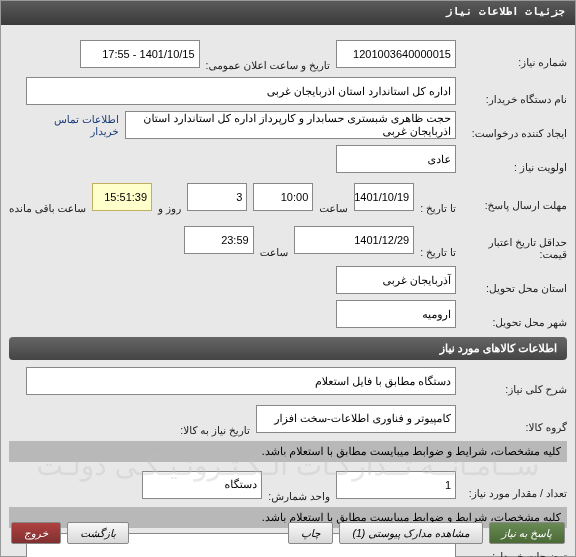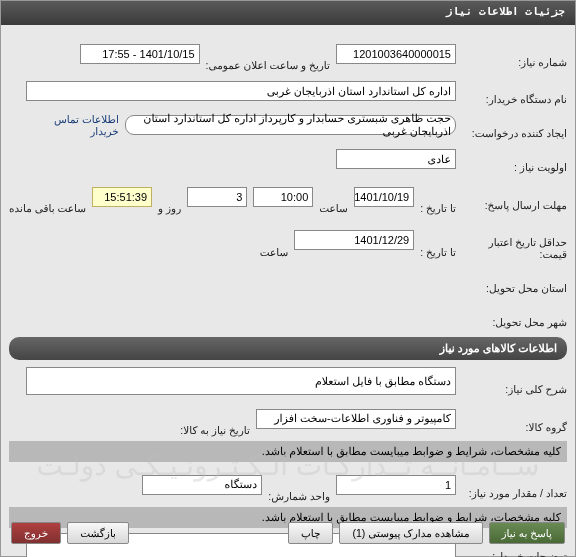--- a/index.html
+++ b/index.html
@@ -1,36 +1,36 @@
 <!DOCTYPE html>
 <html dir="rtl" lang="fa"><head>
 <meta charset="utf-8">
 <style>
 * { margin: 0; padding: 0; box-sizing: border-box; font-family: Tahoma, Arial, sans-serif; font-size: 11px; }
 body { background: #d4d4d4; direction: rtl; }
 .window { width: 576px; height: 557px; margin: 0 auto; background: #e8e8e8; position: relative; border: 1px solid #999; }
 .title-bar { background: linear-gradient(#5a5a5a, #3a3a3a); color: #fff; height: 24px; padding: 4px 10px; font-weight: bold; font-family: Liberation Mono, monospace; }
 .section { padding: 8px; }
-.section-header { background: linear-gradient(#666, #444); color: #fff; padding: 5px 10px; margin: 6px 0 4px 0; font-weight: bold; border-radius: 10px; }
+.section-header { background: linear-gradient(#666, #444); color: #fff; padding: 5px 10px; margin: 6px 0 4px 0; font-weight: bold; border-radius: 4px; }
 .form-row { display: flex; align-items: center; padding: 3px 0; gap: 6px; min-height: 24px; }
 .label { width: 105px; text-align: right; color: #222; flex-shrink: 0; font-size: 10.5px; margin-top: 16px; }
-.field { background: #fff; border: 1px solid #888; padding: 2px 4px; height: 20px; display: inline-flex; align-items: center; min-width: 60px; }
+.field { background: #fff; border: 1px solid #888; padding: 2px 4px; height: 28px; display: inline-flex; align-items: center; min-width: 60px; }
 .field-med { width: 120px; }
-.field-long { width: 280px; border-radius: 9px; }
+.field-long { width: 280px; }
 .field-xlong { width: 430px; }
 .field-short { width: 70px; text-align: right; }
 .field-yellow { background: #ffffcc; border: 1px solid #c0b060; }
 .sub-label { color: #222; font-size: 10.5px; white-space: nowrap; margin-top: 23px; }
 .link-text { color: #1a3d7a; cursor: pointer; font-size: 10.5px; margin-left: 16px; }
 .gray-band { background: #b8b8b8; padding: 4px 6px; margin: 2px 0; }
 .textarea { background: #fff; border: 1px solid #888; width: 430px; height: 42px; padding: 4px; }
 .watermark { position: absolute; top: 50%; left: 50%; transform: translate(-50%, -50%); font-size: 28px; color: #c0c0c0; opacity: 0.35; pointer-events: none; z-index: 0; white-space: nowrap; }
 .content-area { position: relative; }
 .button-bar { position: absolute; bottom: 6px; left: 0; right: 0; padding: 6px 10px; display: flex; gap: 6px; }
-.btn { background: linear-gradient(#f8f8f8, #d8d8d8); border: 1px solid #888; padding: 4px 12px; cursor: pointer; border-radius: 2px; font-size: 10.5px; }
+.btn { background: linear-gradient(#f8f8f8, #d8d8d8); border: 1px solid #888; padding: 4px 12px; cursor: pointer; border-radius: 2px; font-size: 10.5px; font-style: italic; }
 .btn-primary { background: linear-gradient(#6a8a55, #4a6a35); color: #fff; }
 .btn-danger { background: linear-gradient(#b04040, #803030); color: #fff; }
 .spacer { flex: 1; }
 </style>
 </head>
 <body>
 
 <div class="window">
   <div class="title-bar">جزئیات اطلاعات نیاز</div>
 
@@ -69,28 +69,31 @@
       <span class="sub-label">روز و</span>
       <span class="field field-short field-yellow">15:51:39</span>
       <span class="sub-label">ساعت باقی مانده</span>
     </div>
 
     <div class="form-row">
       <span class="label">حداقل تاریخ اعتبار قیمت:</span>
       <span class="sub-label">تا تاریخ :</span>
       <span class="field field-med">1401/12/29</span>
       <span class="sub-label">ساعت</span>
+      <span class="field field-short">23:59</span>
     </div>
 
     <div class="form-row">
       <span class="label">استان محل تحویل:</span>
+      <span class="field field-med">آذربایجان غربی</span>
     </div>
 
     <div class="form-row">
       <span class="label">شهر محل تحویل:</span>
+      <span class="field field-med">ارومیه</span>
     </div>
 
     <div class="section-header">اطلاعات کالاهای مورد نیاز</div>
 
     <div style="position:relative">
       <div class="watermark">ســامـانــه تــدارکـات الـکـتـرونـیـکـی دولـت</div>
 
       <div class="form-row">
         <span class="label">شرح کلی نیاز:</span>
         <span class="field field-xlong" style="height:28px">دستگاه مطابق با فایل استعلام</span>

